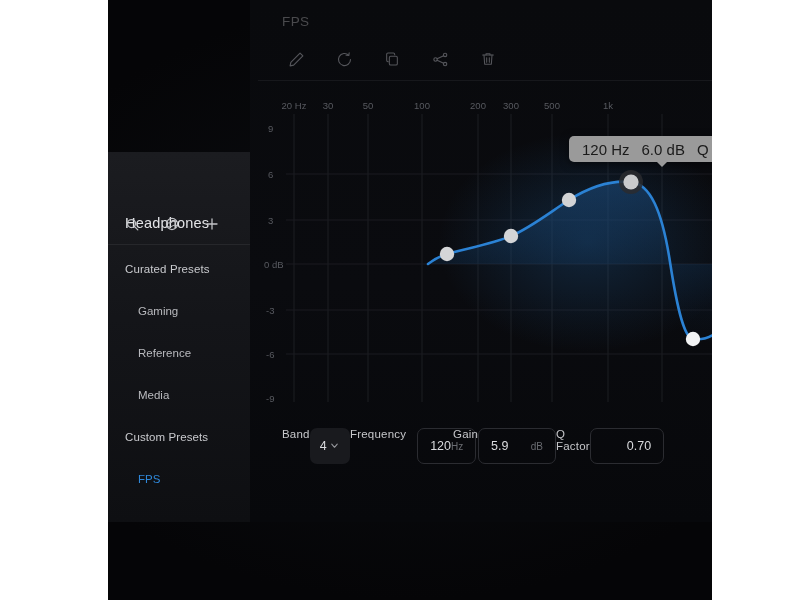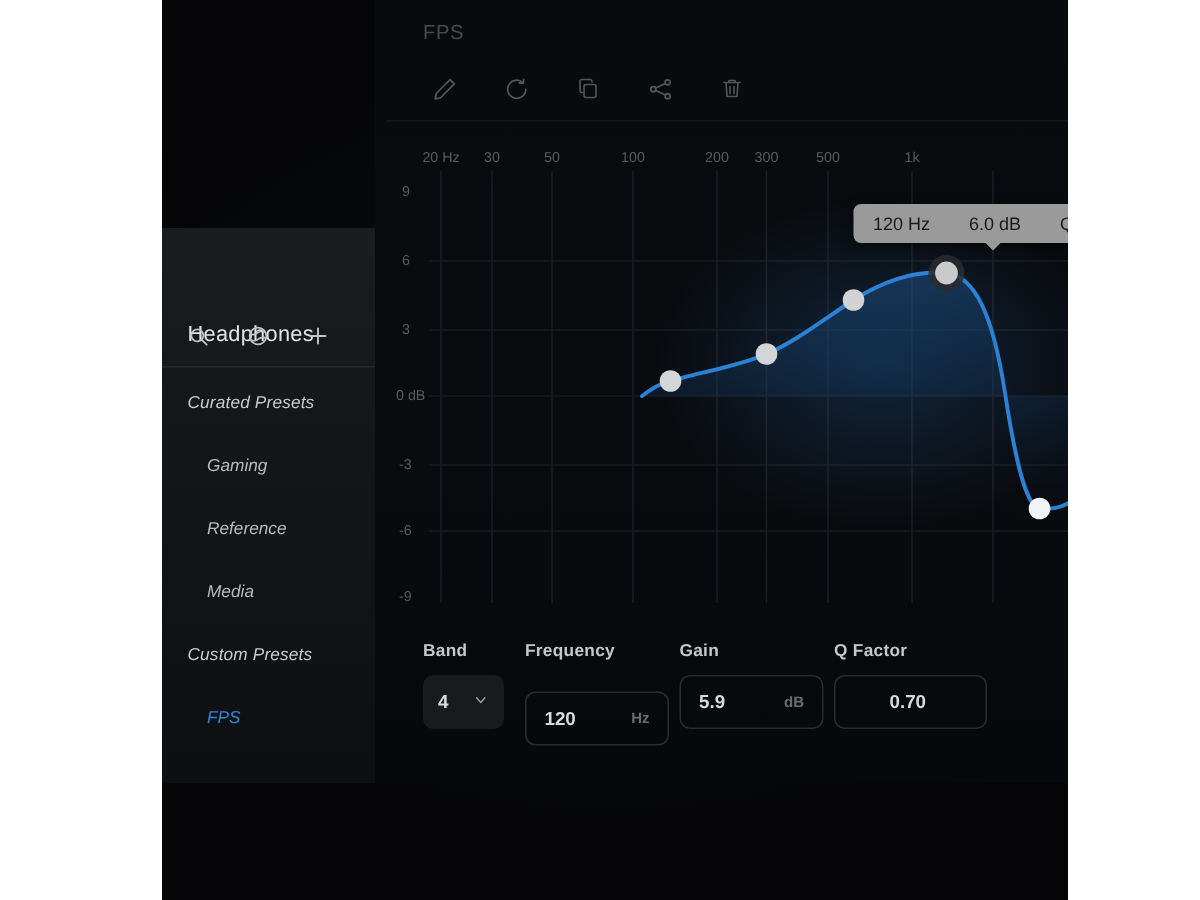--- a/index.html
+++ b/index.html
@@ -82,24 +82,24 @@
   }
   .xlab { top: 8px; transform: translateX(-50%); }
   .ylab { transform: translateY(-50%); }
 
   
   #eq-tooltip {
     position: absolute;
     left: 461px; top: 136px;
     height: 26px;
     padding: 0 13px;
-    display: flex; align-items: center; gap: 26px;
+    display: flex; align-items: center; gap: 12px;
     background: #9a9a9a;
     border-radius: 5px;
-    font-size: 12px;
+    font-size: 15px;
     color: #1a1a1a;
     white-space: nowrap;
     box-shadow: 0 2px 8px rgba(0,0,0,.5);
   }
   #eq-tooltip::after {
     content: "";
     position: absolute;
     left: 50%; bottom: -5px;
     margin-left: -5px;
     border-left: 5px solid transparent;
@@ -109,21 +109,21 @@
 
   
   #controls {
     position: absolute;
     left: 174px; top: 428px;
     width: 420px; height: 72px;
     display: flex;
     align-items: flex-start;
     gap: 0;
   }
-  .ctl { display: flex; flex-direction: column; font-weight: bold; }
+  .ctl { display: flex; flex-direction: row; }
   .ctl-label {
     font-size: 11.5px;
     color: #c6c7ca;
     margin-bottom: 10px;
     letter-spacing: .2px;
   }
   .field {
     height: 36px;
     border: 1px solid #2b2c31;
     border-radius: 7px;
@@ -194,21 +194,20 @@
   #sidebar-divider {
     position: absolute;
     left: 0; top: 92px;
     width: 142px; height: 1px;
     background: #26272b;
   }
   #preset-list {
     position: absolute;
     left: 0; top: 96px;
     width: 142px;
-    font-style: italic;
   }
   .group-head {
     height: 42px;
     display: flex; align-items: center;
     padding-left: 17px;
     font-size: 11.5px;
     color: #c9cace;
     letter-spacing: .1px;
   }
   .preset-item {

